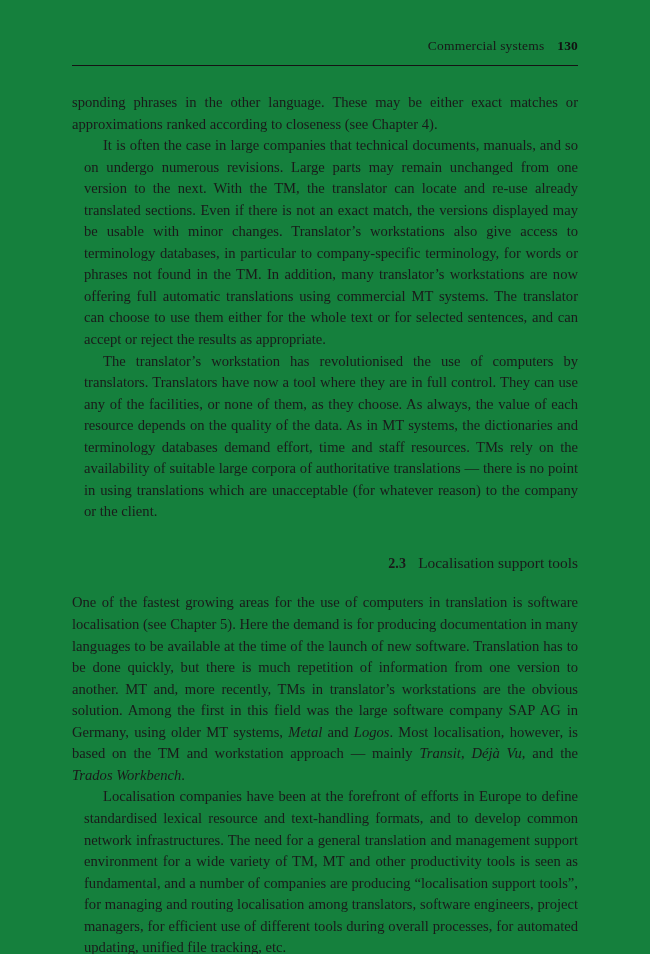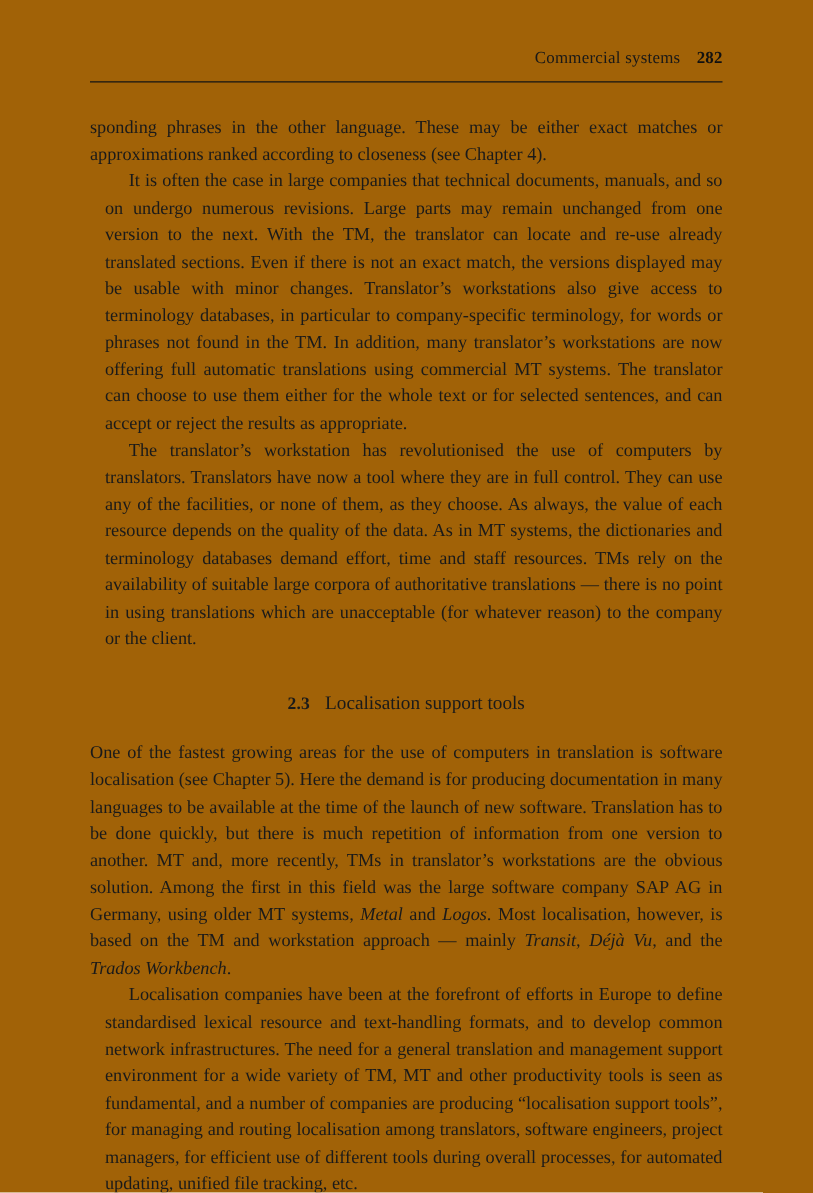--- a/index.html
+++ b/index.html
@@ -13,21 +13,21 @@
     font-family: "Liberation Serif", "DejaVu Serif", serif;
     color: #1a1a1a;
     -webkit-font-smoothing: antialiased;
   }
 
   .page {
     position: relative;
     width: 650px;
     height: 954px;
     box-sizing: border-box;
-    background: #a16207;
+    background: #15803d;
     overflow: hidden;
   }
 
   
   .running-head {
     position: absolute;
     left: 72px;
     right: 72px;
     top: 38px;
     height: 26px;
@@ -83,21 +83,21 @@
     margin-top: 0;
   }
 
   
   .section-heading {
     margin: 0;
     padding: 0;
     font-size: 15.4px;
     font-weight: 400;
     line-height: 21.55px;
-    text-align: center;
+    text-align: right;
     display: block;
   }
   .sec-wrap {
     margin-top: 29px;
     margin-bottom: 18px;
   }
   .section-heading .sec-num {
     font-weight: 700;
     font-size: 14px;
     letter-spacing: 0.01em;
@@ -110,21 +110,21 @@
   i, .it {
   }
 </style>
 </head>
 <body>
 
 <div class="page">
 
   <div class="running-head">
     <span class="head-title">Commercial systems</span>
-    <span class="folio">282</span>
+    <span class="folio">130</span>
   </div>
   <div class="head-rule"></div>
 
   <div class="text-column">
 
     <div>
       <p class="cont">sponding phrases in the other language. These may be either exact matches or approximations ranked according to closeness (see Chapter 4).</p>
       <p class="indented">It is often the case in large companies that technical documents, manuals, and so on undergo numerous revisions. Large parts may remain unchanged from one version to the next. With the TM, the translator can locate and re-use already translated sections. Even if there is not an exact match, the versions displayed may be usable with minor changes. Translator’s workstations also give access to terminology databases, in particular to company-specific terminology, for words or phrases not found in the TM. In addition, many translator’s workstations are now offering full automatic translations using commercial MT systems. The translator can choose to use them either for the whole text or for selected sentences, and can accept or reject the results as appropriate.</p>
       <p class="indented">The translator’s workstation has revolutionised the use of computers by translators. Translators have now a tool where they are in full control. They can use any of the facilities, or none of them, as they choose. As always, the value of each resource depends on the quality of the data. As in MT systems, the dictionaries and terminology databases demand effort, time and staff resources. TMs rely on the availability of suitable large corpora of authoritative translations — there is no point in using translations which are unacceptable (for whatever reason) to the company or the client.</p>
     </div>

